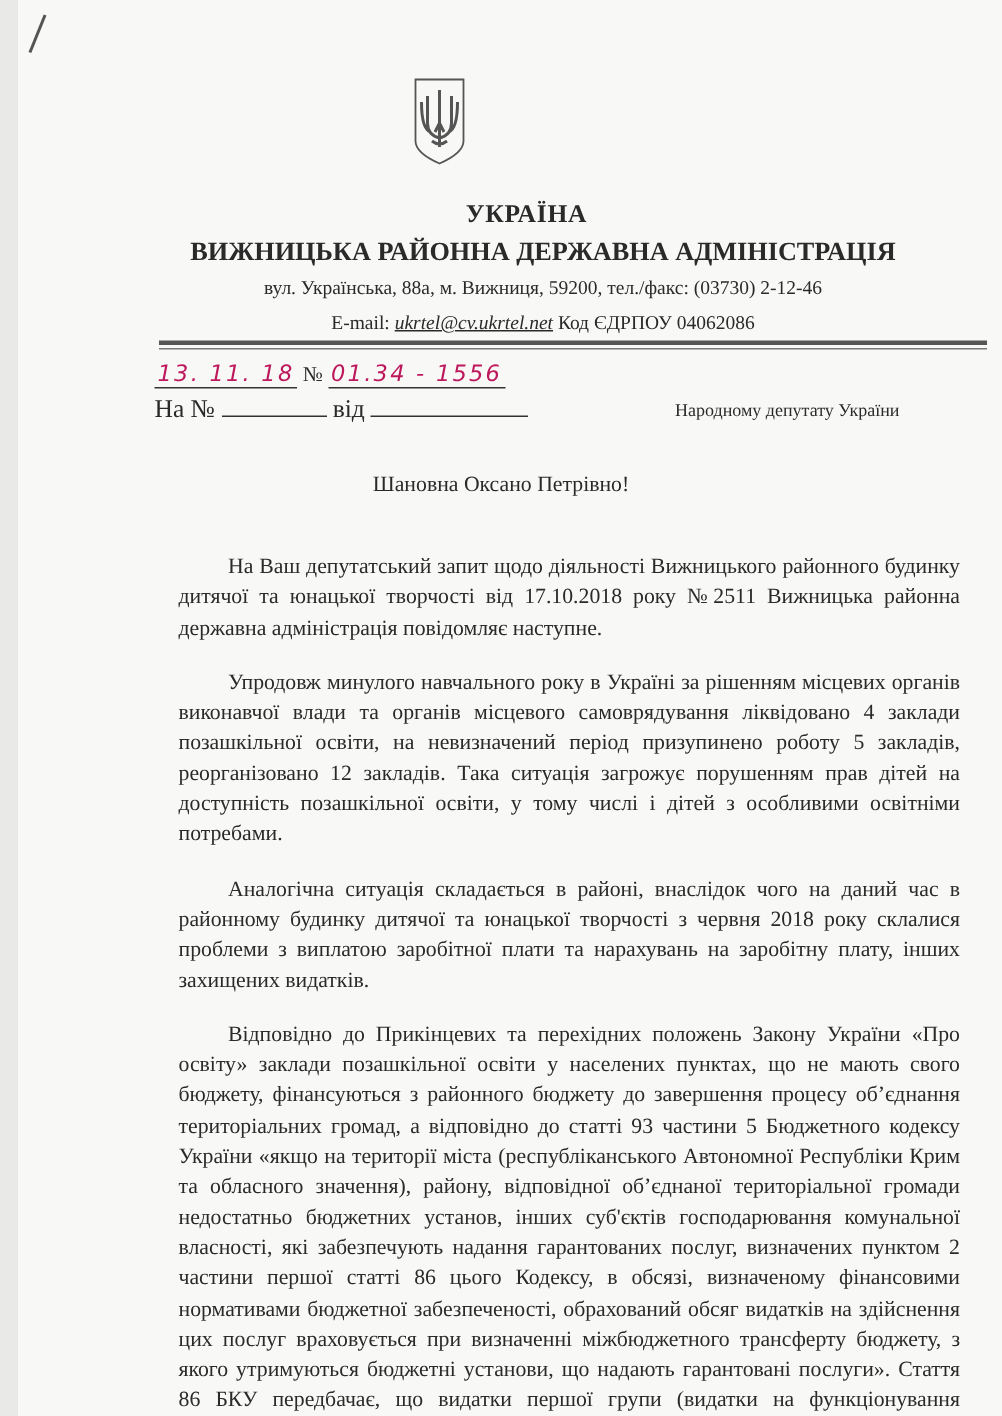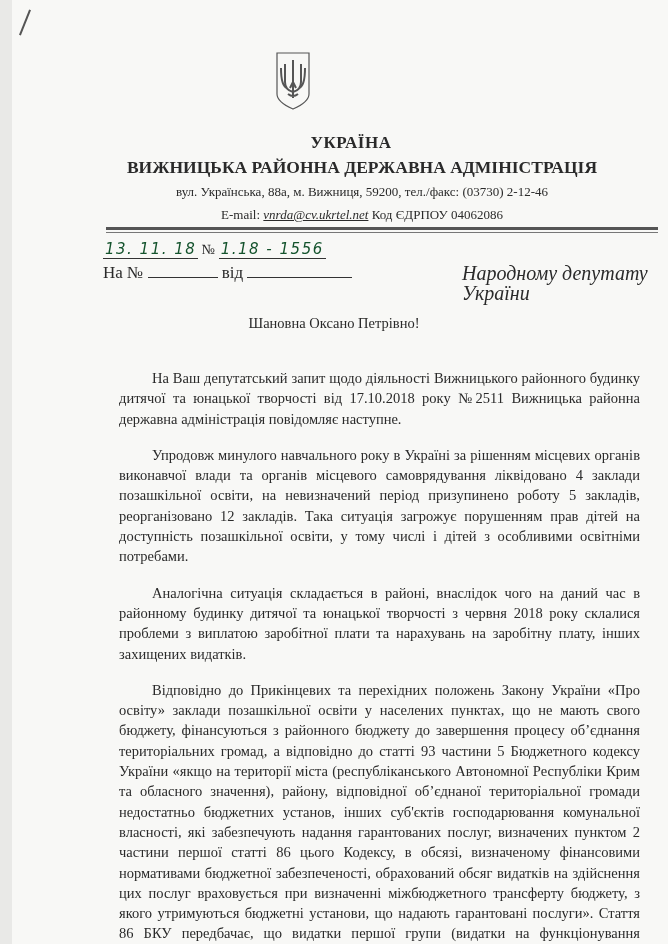--- a/index.html
+++ b/index.html
@@ -16,26 +16,26 @@
   .emblem { position: absolute; left: 276px; top: 52px; width: 34px; height: 58px; }
   .hdr { position: absolute; left: 0; width: 668px; text-align: center; }
   .h-country { top: 133px; font-weight: bold; font-size: 17px; letter-spacing: 0.5px; margin-left: 17px; }
   .h-org { top: 157px; font-weight: bold; font-size: 17.5px; left: 28px; }
   .h-addr { top: 184px; font-size: 13px; left: 28px; }
   .h-email { top: 207px; font-size: 13px; left: 28px; }
   .h-email .email-link { font-style: italic; text-decoration: underline; }
   .rule-thick { position: absolute; left: 106px; top: 227px; width: 552px; height: 3px; background: #555; }
   .rule-thin { position: absolute; left: 106px; top: 232px; width: 552px; height: 1px; background: #777; }
 
-  .hand { font-family: "DejaVu Sans", sans-serif; font-style: italic; font-size: 15px; color: #14532d; letter-spacing: 1.5px; }
+  .hand { font-family: "DejaVu Sans", sans-serif; font-style: italic; font-size: 15px; color: #be185d; letter-spacing: 1.5px; }
   .regline { position: absolute; left: 103px; top: 240px; font-size: 14px; }
   .regline .u { border-bottom: 1px solid #333; padding: 0 2px; }
   .refline { position: absolute; left: 103px; top: 263px; font-size: 17px; }
   .refline .blank { display: inline-block; border-bottom: 1px solid #333; vertical-align: baseline; height: 12px; }
-  .addressee { position: absolute; left: 462px; top: 263px; font-size: 20px; line-height: 20px; font-style: italic; }
+  .addressee { position: absolute; left: 450px; top: 263px; font-size: 12px; line-height: 20px; }
   .addressee div:nth-child(2) { padding-left: 2px; }
   .salutation { position: absolute; left: 0; width: 668px; text-align: center; top: 315px; font-size: 14.5px; }
 
   .body { position: absolute; left: 103px; top: 352px; width: 553px; font-size: 14.5px; line-height: 20.3px; }
   .body p { margin: 16px; text-align: justify; text-indent: 33px; }
 </style>
 </head>
 <body>
 
 <div class="page">
@@ -44,29 +44,29 @@
 
   <svg class="emblem" viewBox="0 0 34 58">
     <path d="M1 1 H33 V42 Q33 50 17 57 Q1 50 1 42 Z" fill="none" stroke="#555" stroke-width="1.2"></path>
     <path d="M17 8 V46 M9 12 V30 Q9 38 17 40 Q25 38 25 30 V12 M5 16 Q5 34 11 36 M29 16 Q29 34 23 36 M12 42 Q17 46 22 42 M14 36 L17 30 L20 36" fill="none" stroke="#555" stroke-width="2"></path>
   </svg>
 
   <div class="hdr h-country">УКРАЇНА</div>
   <div class="hdr h-org">ВИЖНИЦЬКА РАЙОННА  ДЕРЖАВНА АДМІНІСТРАЦІЯ</div>
   <div class="hdr h-addr">вул.  Українська, 88а, м. Вижниця, 59200, тел./факс: (03730) 2-12-46</div>
   <div class="hdr h-email">
-    <span>E-mail: </span><span class="email-link">vnrda@cv.ukrtel.net</span><span> Код ЄДРПОУ 04062086</span>
+    <span>E-mail: </span><span class="email-link">ukrtel@cv.ukrtel.net</span><span> Код ЄДРПОУ 04062086</span>
   </div>
   <div class="rule-thick"></div>
   <div class="rule-thin"></div>
 
   <div class="regline">
     <span class="hand u">13. 11. 18</span>
     <span>№</span>
-    <span class="hand u">1.18 - 1556</span>
+    <span class="hand u">01.34 - 1556</span>
   </div>
   <div class="refline">
     <span>На №</span>
     <span class="blank" style="width:70px"></span>
     <span>від</span>
     <span class="blank" style="width:105px"></span>
   </div>
 
   <div class="addressee">
     <div>Народному депутату України</div>

